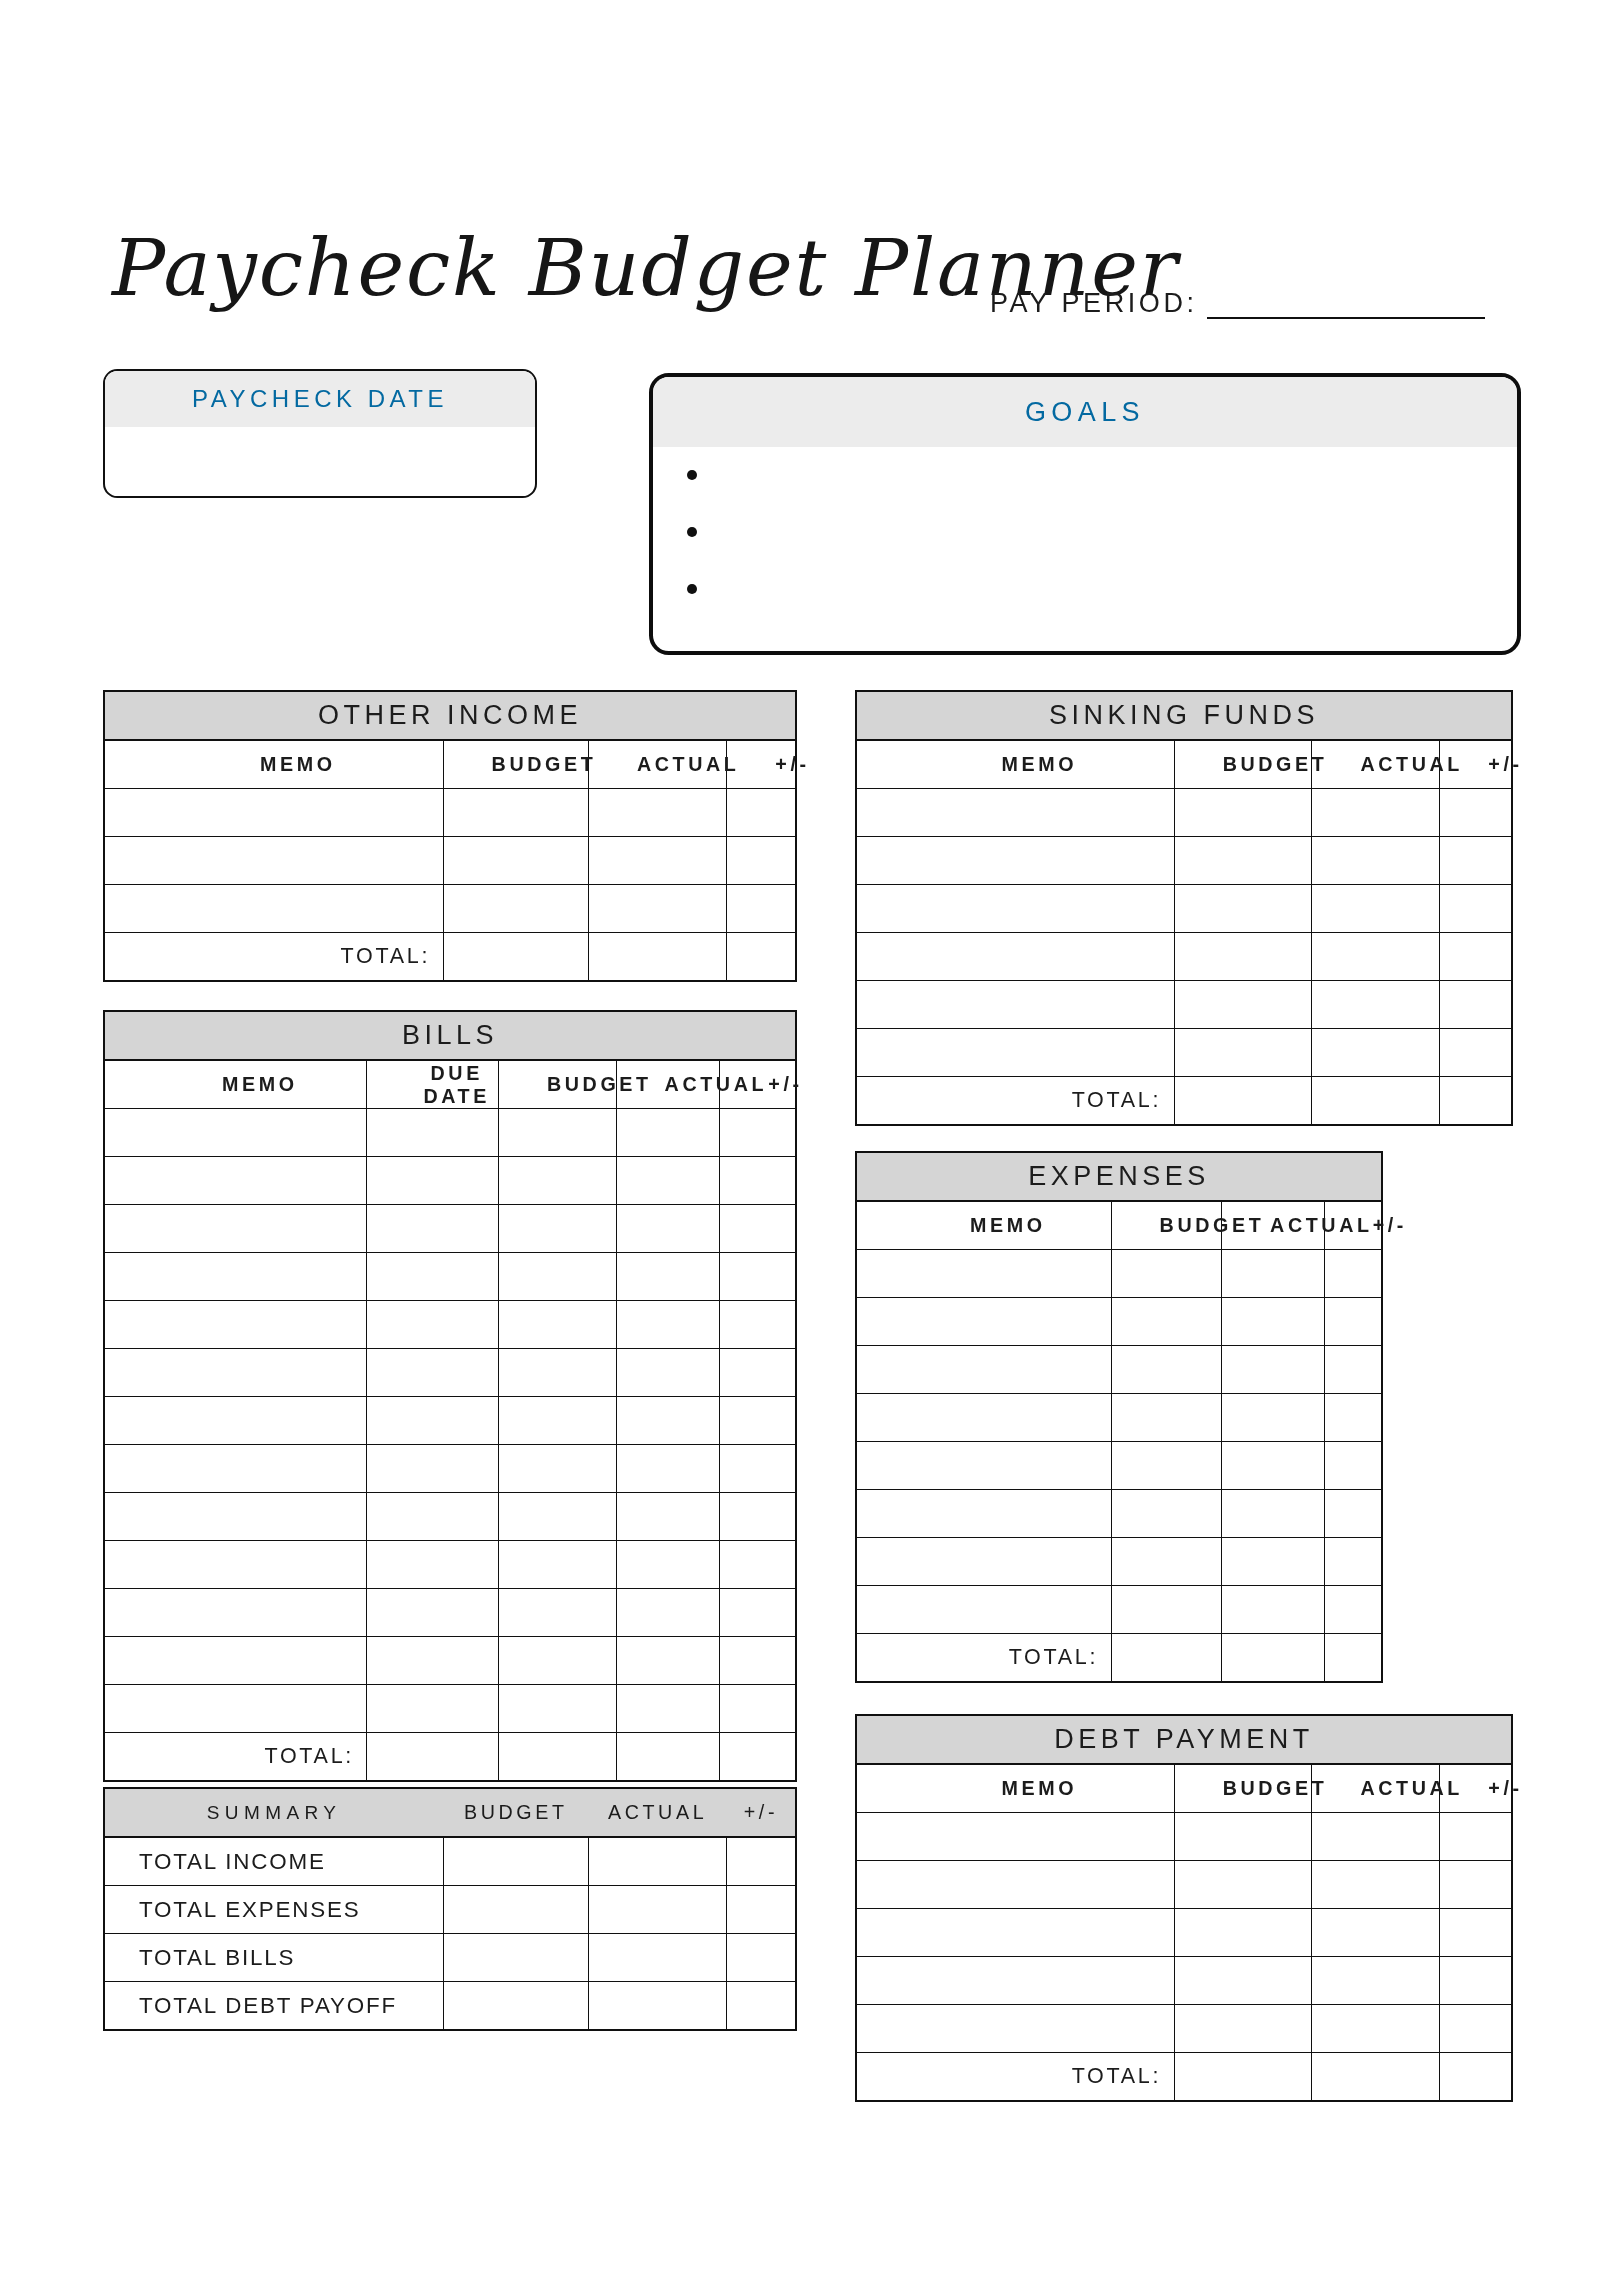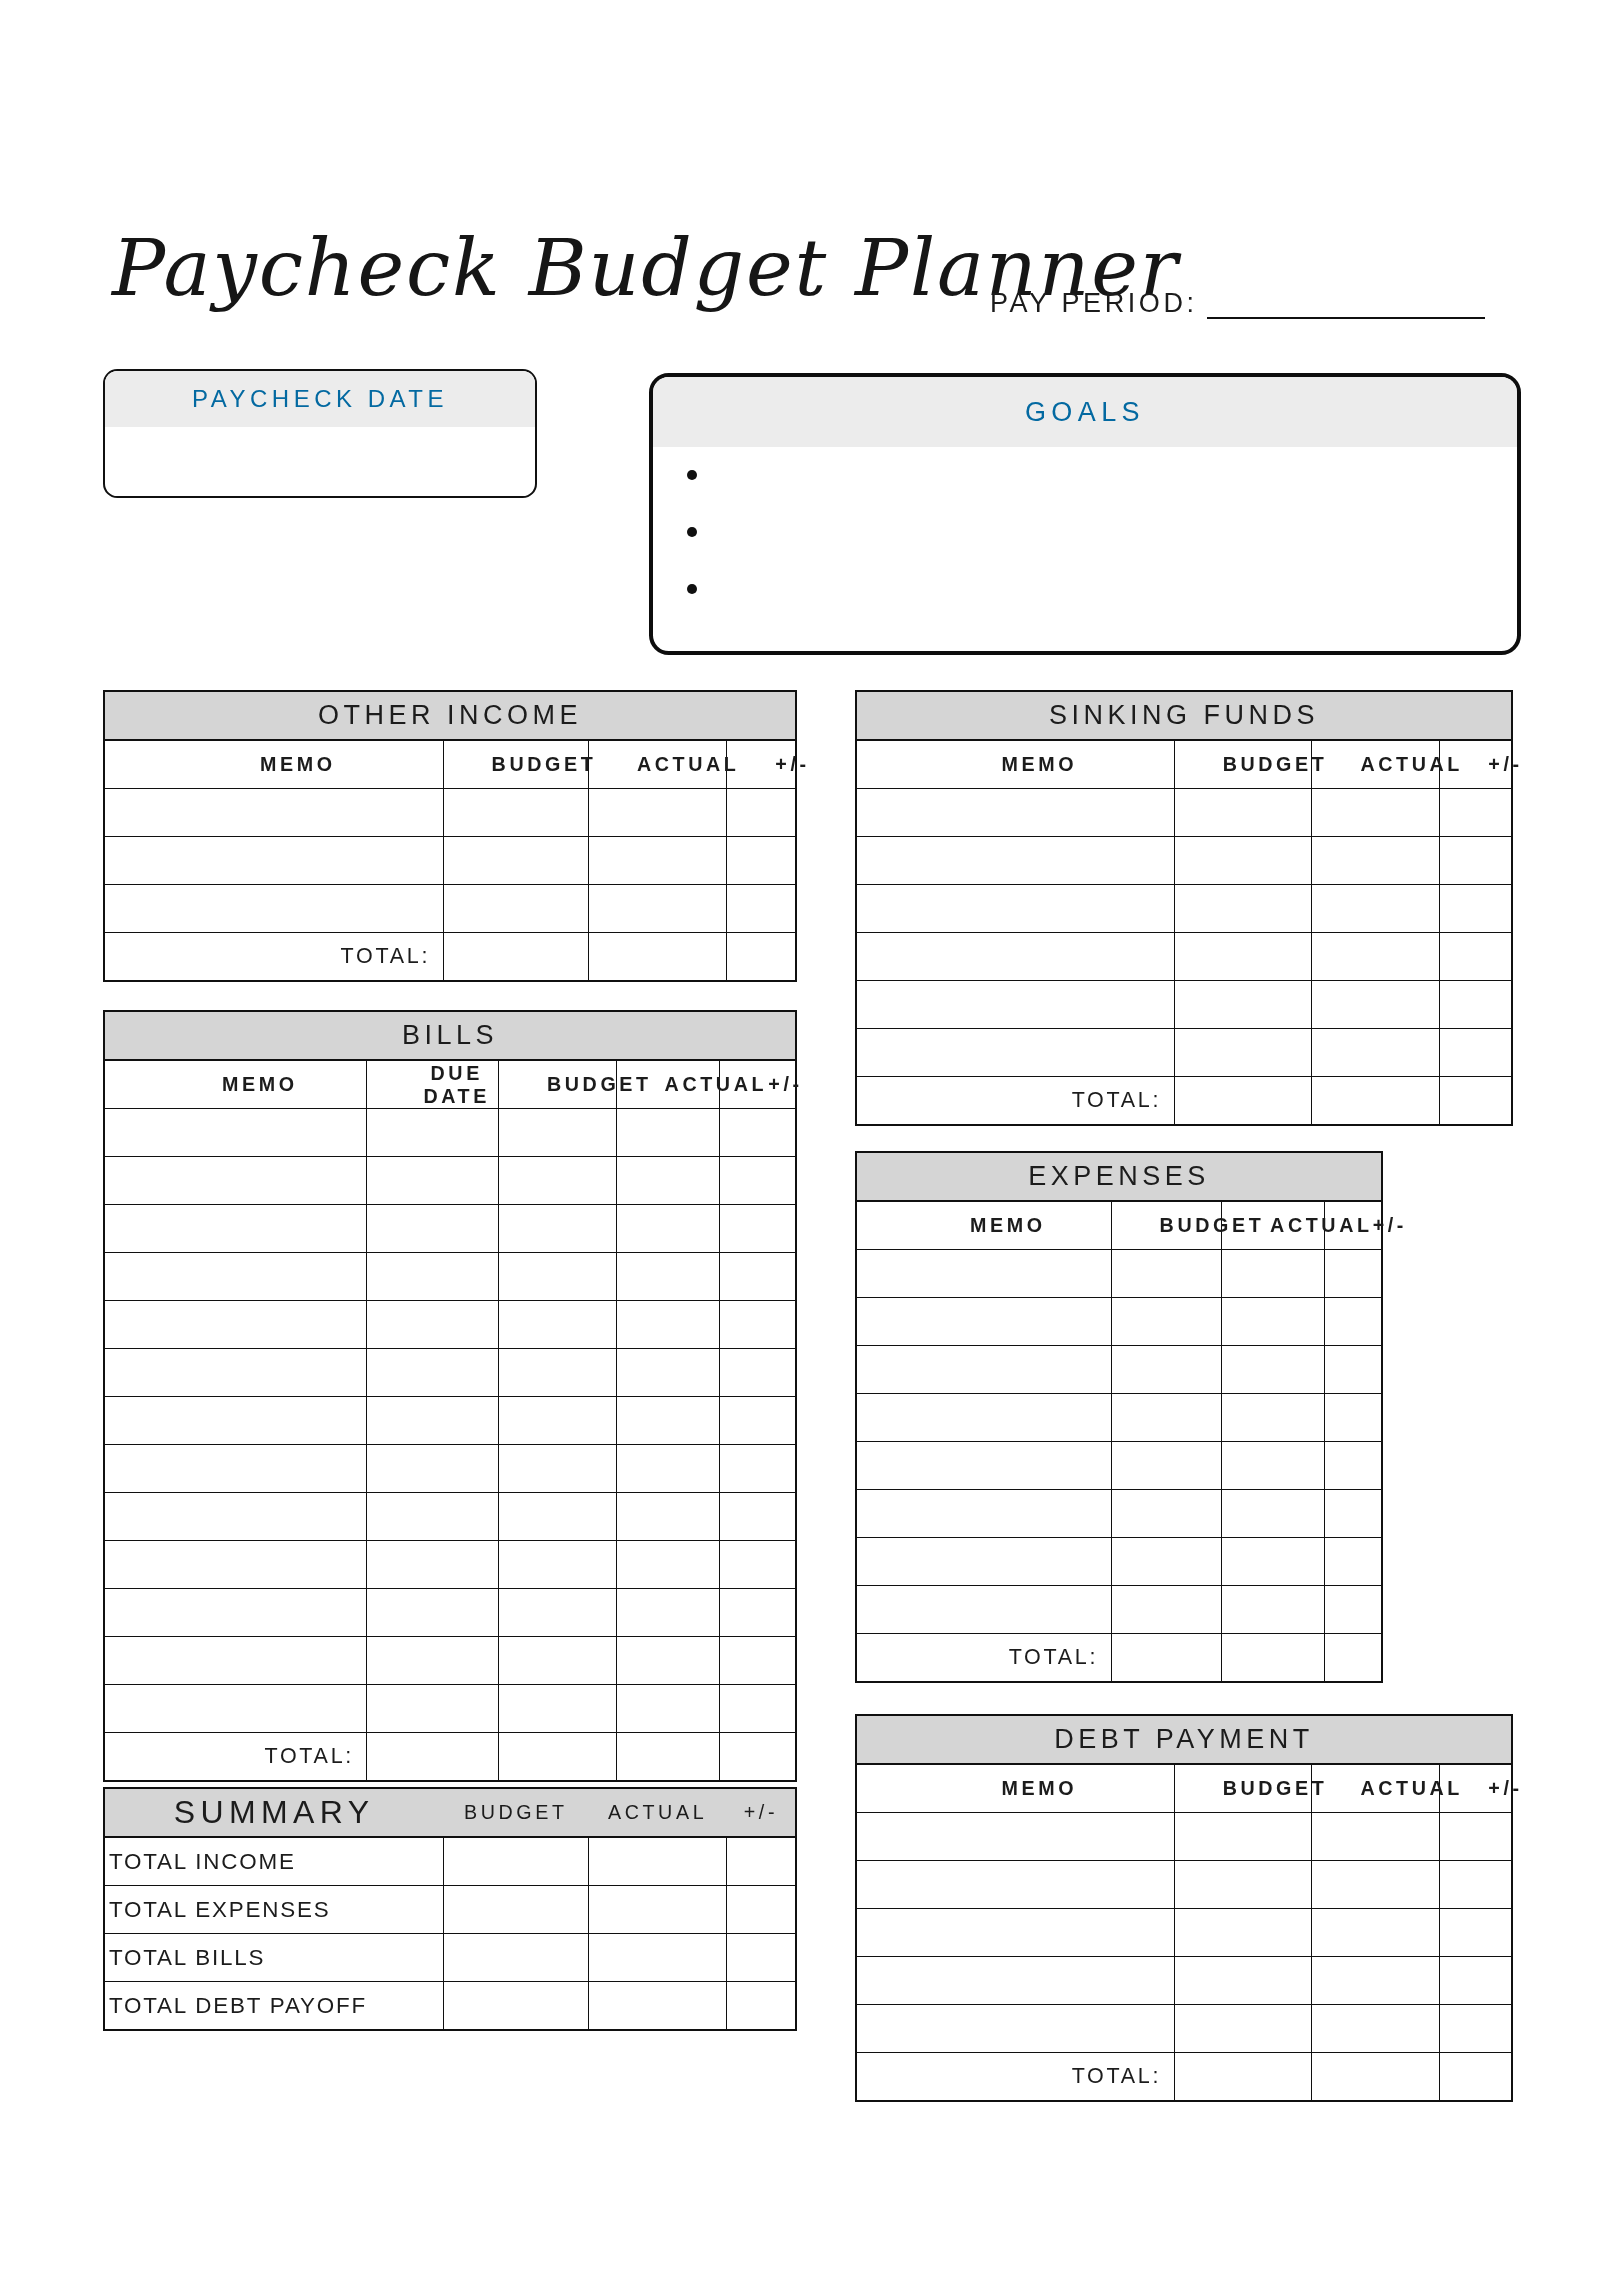--- a/index.html
+++ b/index.html
@@ -94,23 +94,23 @@
   .t-expenses{left:855px;top:1151px;width:528px;}
   .t-debt{left:855px;top:1706px;width:658px;margin-top:8px;}
   .t-summary{left:103px;top:1787px;width:694px;}
 
   
   th.sumhead{
     height:47px;background:#d5d5d5;font-weight:normal;
     font-size:19.7px;letter-spacing:3.6px;color:#1c1c1c;
     border:none;border-bottom:2.7px solid #101010;
   }
-  th.sumtitle{font-size:32px;letter-spacing:5.4px;margin-left:24px;}
+  th.sumtitle{font-size:19px;letter-spacing:5.4px;margin-left:24px;}
   td.sum-label{
-    text-align:left;padding-left:4px;
+    text-align:left;padding-left:34px;
     font-size:22.4px;letter-spacing:1.8px;color:#1c1c1c;
   }
 </style>
 </head>
 <body>
 
 <div class="page">
 
   <div class="doc-title">Paycheck Budget Planner</div>
   <div class="pay-period">

